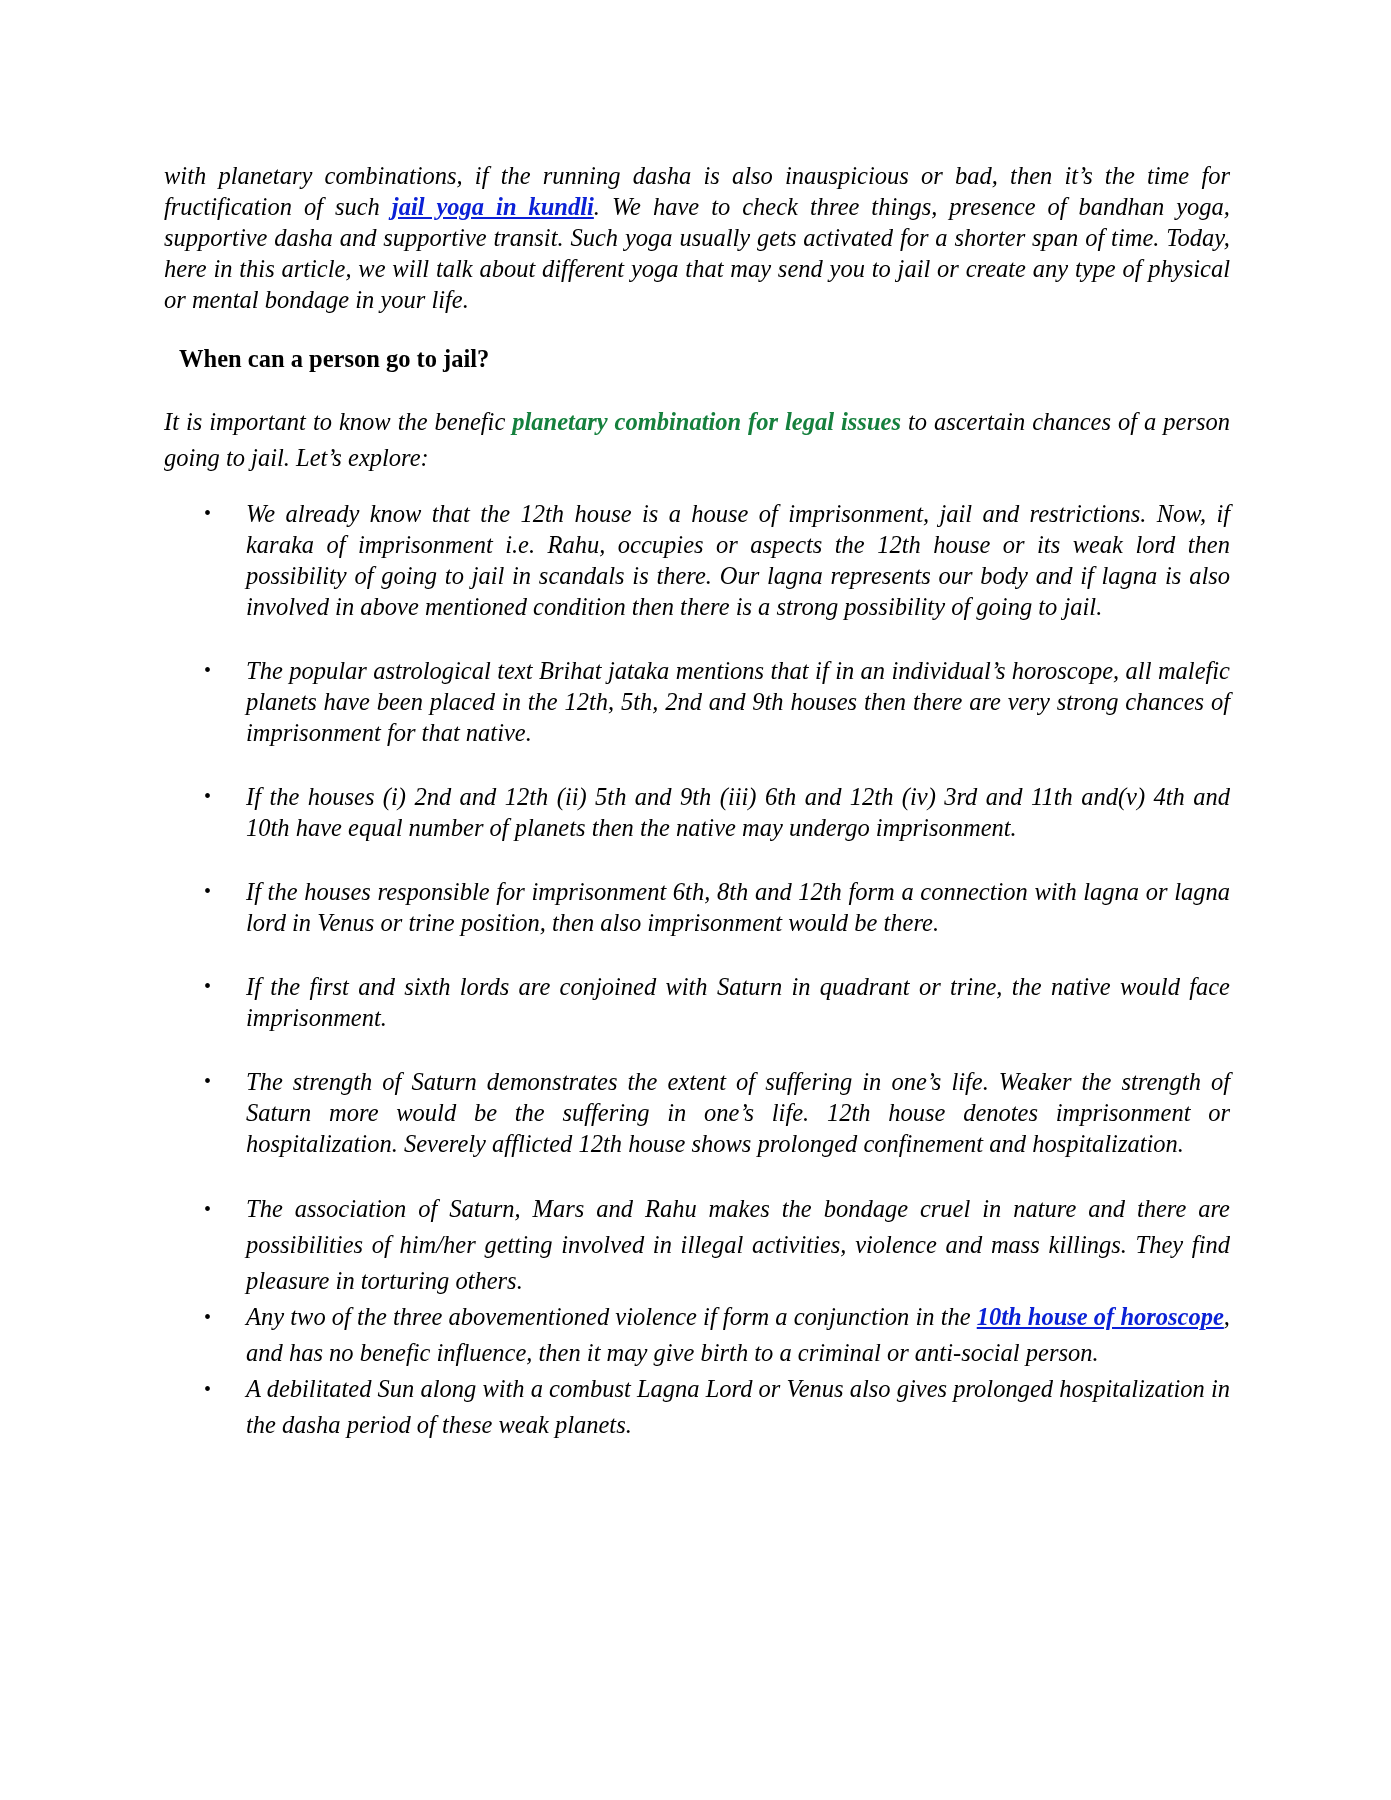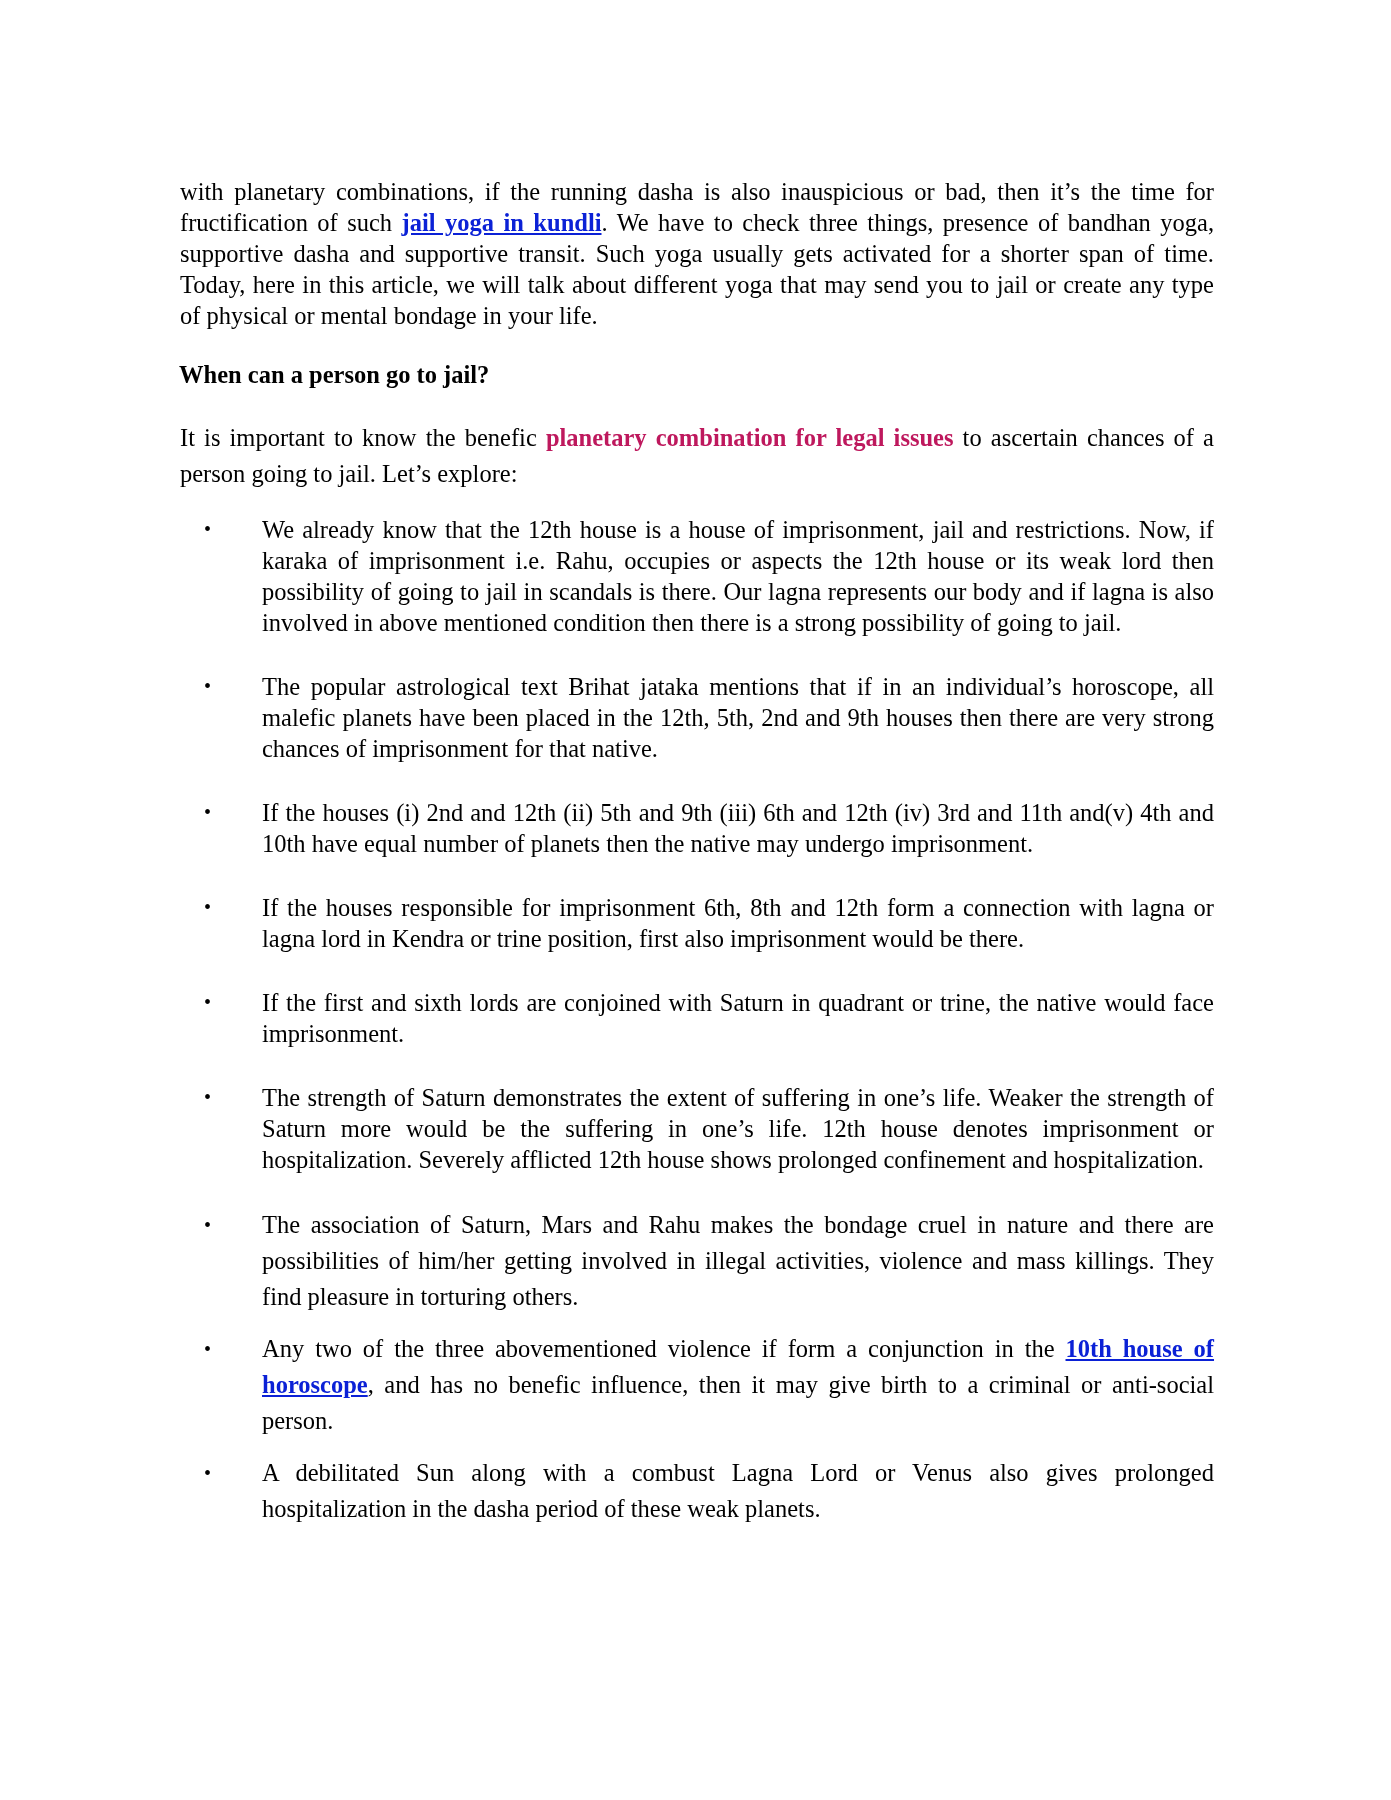--- a/index.html
+++ b/index.html
@@ -1,25 +1,25 @@
 <!DOCTYPE html>
 <html><head>
 <meta charset="utf-8">
 <style>
   html, body { margin: 0; padding: 0; background: #ffffff; }
   body { width: 1391px; height: 1800px; position: relative; overflow: hidden;
          font-family: "Liberation Serif", "DejaVu Serif", serif; color: #000; }
   .page { position: absolute; left: 164px; width: 1066px; top: 160px; }
-  p { margin: 16px; font-size: 24.5px; line-height: 31px; text-align: justify; }
+  p { margin: 0; font-size: 24.5px; line-height: 31px; text-align: justify; font-style: italic; }
   .intro { }
   h2 { margin: 8px; font-size: 24.5px; line-height: 31px; font-weight: bold; }
   .h1 { margin-top: 28px; padding-left: 7px; }
   .para2 { margin-top: 30px; line-height: 36px; }
   .link-u { color: #0b21d6; font-weight: bold; text-decoration: underline; }
-  .link-b { color: #be185d; font-weight: bold; text-decoration: none; }
+  .link-b { color: #15803d; font-weight: bold; text-decoration: none; }
   ul { list-style: none; margin: 0; padding: 0; }
   li { position: relative; padding-left: 82px; }
   li .bullet { position: absolute; left: 40px; top: 0; font-size: 20px; line-height: 31px; }
   .list1 { margin-top: 22px; }
   .list1 li { margin-bottom: 33px; }
   .list1 li:last-child { margin-bottom: 0; }
   .h2 { margin-top: 33px; }
   .list2 { margin-top: 32px; }
   .list2 li p { line-height: 36px; }
   .list2 li .bullet { line-height: 36px; }
@@ -43,21 +43,21 @@
     <li>
         <span class="bullet">•</span>
         <p>The popular astrological text Brihat jataka mentions that if in an individual’s horoscope, all malefic planets have been placed in the 12th, 5th, 2nd and 9th houses then there are very strong chances of imprisonment for that native.</p>
       </li>
     <li>
         <span class="bullet">•</span>
         <p>If the houses (i) 2nd and 12th (ii) 5th and 9th (iii) 6th and 12th (iv) 3rd and 11th and(v) 4th and 10th have equal number of planets then the native may undergo imprisonment.</p>
       </li>
     <li>
         <span class="bullet">•</span>
-        <p>If the houses responsible for imprisonment 6th, 8th and 12th form a connection with lagna or lagna lord in Kendra or trine position, first also imprisonment would be there.</p>
+        <p>If the houses responsible for imprisonment 6th, 8th and 12th form a connection with lagna or lagna lord in Venus or trine position, then also imprisonment would be there.</p>
       </li>
     <li>
         <span class="bullet">•</span>
         <p>If the first and sixth lords are conjoined with Saturn in quadrant or trine, the native would face imprisonment.</p>
       </li>
     <li>
         <span class="bullet">•</span>
         <p>The strength of Saturn demonstrates the extent of suffering in one’s life. Weaker the strength of Saturn more would be the suffering in one’s life. 12th house denotes imprisonment or hospitalization. Severely afflicted 12th house shows prolonged confinement and hospitalization.</p>
       </li>
   </ul>

